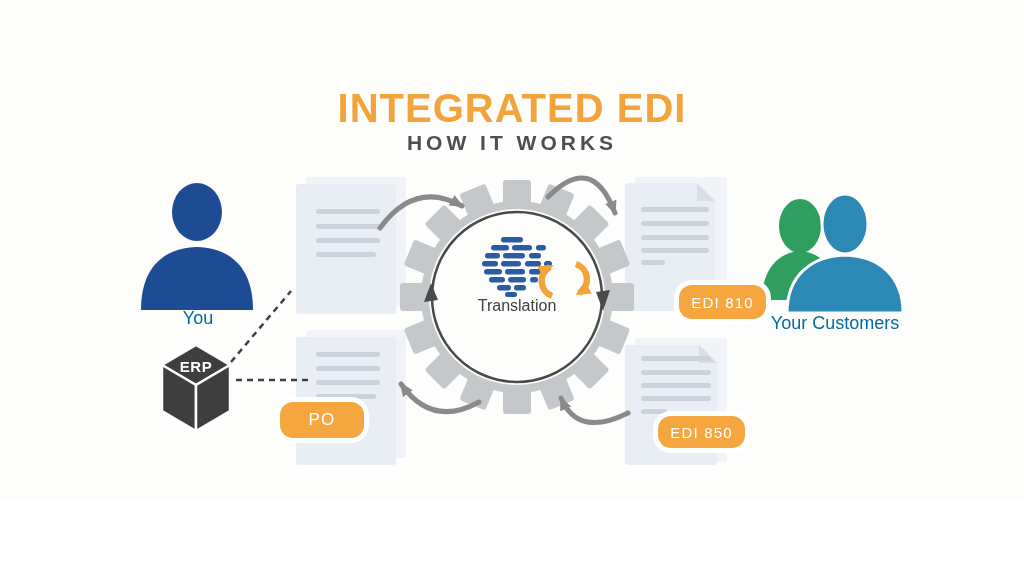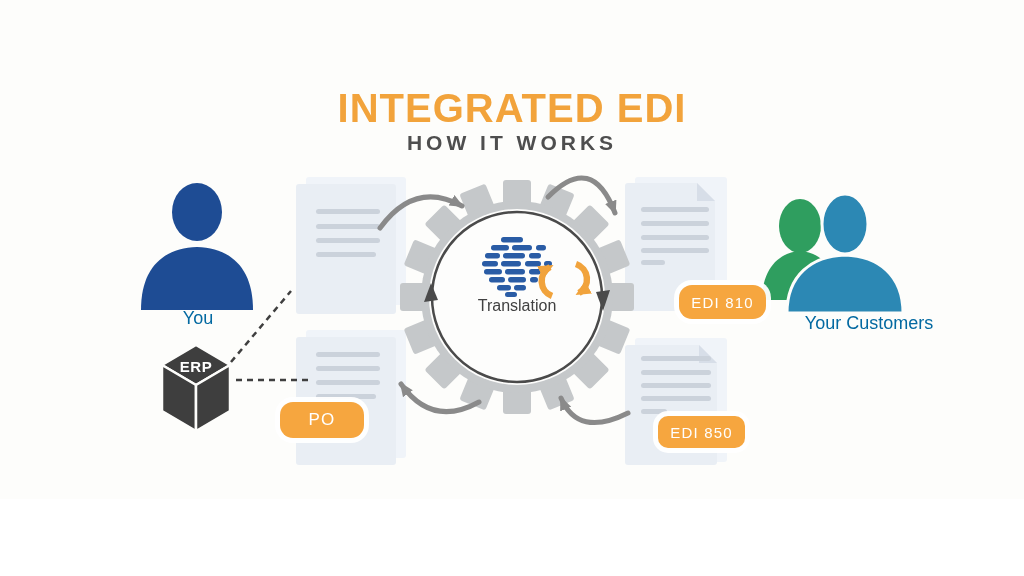--- a/index.html
+++ b/index.html
@@ -19,26 +19,26 @@
   .diagram-svg{left:0;top:0;width:1024px;height:576px;}
   .badge{
     display:flex;align-items:center;justify-content:center;
     background:#f6a63f;color:#fff;border-radius:13px;
     font-size:15px;font-weight:500;letter-spacing:1.2px;
     box-shadow:0 0 0 5px rgba(255,255,255,0.95);
   }
   .badge-invoice{left:276px;top:255px;width:84px;height:35px;}
   .badge-po{left:280px;top:402px;width:84px;height:36px;font-size:17px;}
   .badge-edi810{left:679px;top:265px;width:87px;height:34px;margin-top:20px;}
-  .badge-edi850{left:658px;top:416px;width:87px;height:32px;border-radius:10px;}
+  .badge-edi850{left:658px;top:416px;width:87px;height:32px;}
   .label{
     text-align:center;color:#0369a1;font-size:18px;font-weight:500;line-height:19px;
   }
   .label-you{left:148px;top:309px;width:100px;}
-  .label-customers{left:770px;top:314px;width:130px;margin-left:34px;}
+  .label-customers{left:770px;top:314px;width:130px;}
   .gear-text{
     left:432px;top:298px;width:170px;text-align:center;
     color:#414141;font-size:16px;font-weight:500;line-height:15.5px;
   }
 </style>
 </head>
 <body>
 
 <div class="stage">
 

